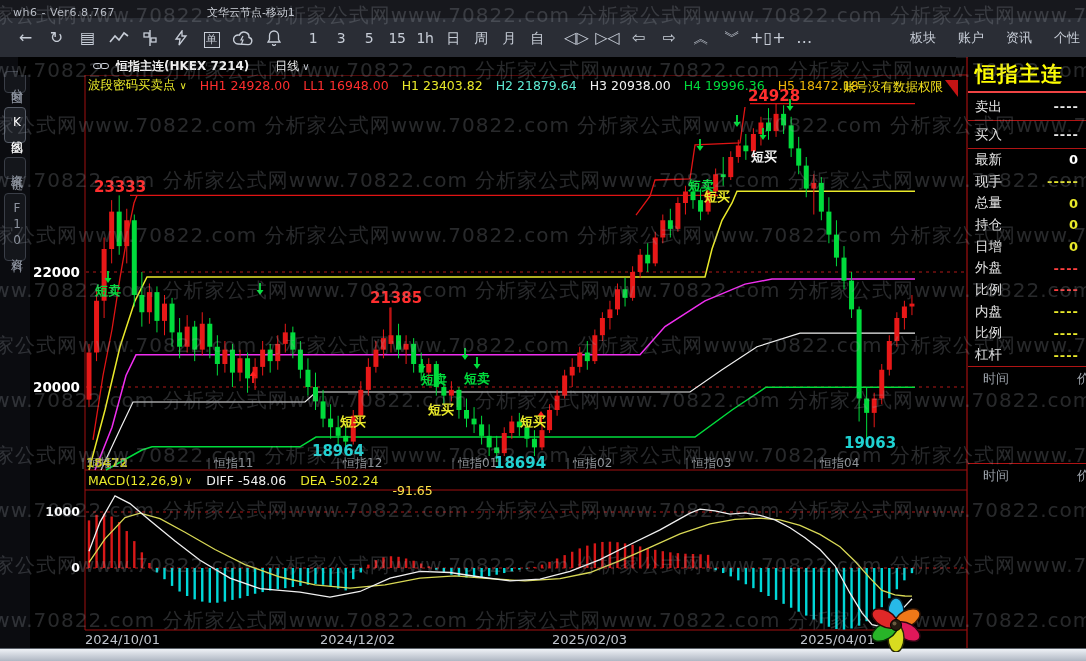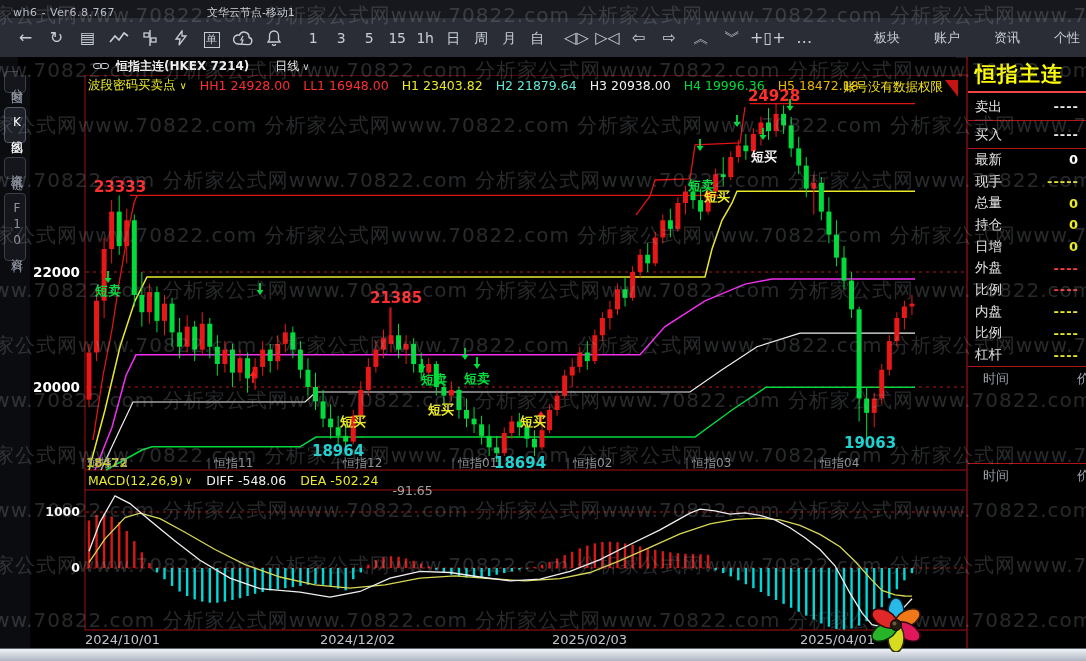--- a/index.html
+++ b/index.html
@@ -14,21 +14,21 @@
   .titlebar .wtitle{margin-left:13px;letter-spacing:.5px;}
   .titlebar .wtab1{margin-left:92px;color:#cdd1d9;}
   .titlebar .wtab2{margin-left:78px;color:#cdd1d9;margin-top:42px;}
   
   .toolbar{position:absolute;left:0;top:18px;width:1086px;height:39px;background:#2a2d35;
     border-bottom:1px solid #16181c;display:flex;align-items:center;color:#c7cdd7;z-index:2;}
   .tbi{min-width:25px;text-align:center;font-size:16px;line-height:20px;margin:0 3px;cursor:default;}
   .tbi svg{vertical-align:middle;}
   .tb-period{font-size:14px;min-width:22px;letter-spacing:-.5px;}
   .tb-gap{width:10px;}
-  .tb-right{margin-left:auto;display:flex;gap:34px;font-size:13px;color:#c7cdd7;padding-right:6px;white-space:nowrap;}
+  .tb-right{margin-left:auto;display:flex;gap:22px;font-size:13px;color:#c7cdd7;padding-right:6px;white-space:nowrap;}
   .rotm90{display:inline-block;transform:rotate(-90deg);}
   .orderbox{display:inline-block;border:1px solid #c7cdd7;font-size:11px;line-height:13px;width:14px;height:14px;}
   
   .lefttabs{position:absolute;left:0;top:57px;width:30px;height:591px;background:#0b0c10;z-index:4;}
   .vtab{writing-mode:vertical-rl;text-orientation:upright;letter-spacing:2px;
     border:1px solid #3a3e47;border-radius:4px;color:#8e94a0;font-size:12px;
     margin:14px auto 0 auto;padding:7px 0;width:20px;text-align:center;background:#14161b;}
   .vtab.active{color:#ffffff;background:#1d2026;border-color:#555b66;}
   
   .symbolbar{position:absolute;left:18px;top:57px;width:938px;height:18px;background:#000;
@@ -45,21 +45,21 @@
   .indval{margin-left:13px;font-weight:500;}
   .notice{position:absolute;top:78px;right:128px;color:#f3e11c;font-size:12.5px;z-index:6;display:flex;align-items:center;}
   .notice .flag{width:0;height:0;border-left:13px solid transparent;border-top:17px solid #c41414;margin-left:2px;margin-top:2px;}
   
   .macdheader{position:absolute;left:88px;top:472px;height:16px;display:flex;align-items:center;
     font-size:12.5px;z-index:6;white-space:nowrap;}
   .macdheader .mname{color:#e9e92a;}
   .macdheader .dd{font-size:10px;color:#e9e92a;margin-left:2px;}
   .macdheader .mdiff{color:#f0f0f0;margin-left:14px;}
   .macdheader .mdea{color:#e9e92a;margin-left:14px;}
-  .macdheader .mbar{color:#a3a3a3;margin-left:14px;margin-top:20px;}
+  .macdheader .mbar{color:#fde047;margin-left:14px;margin-top:20px;}
   
   .qpanel{position:absolute;left:968px;top:57px;width:118px;height:591px;background:#000;z-index:5;overflow:hidden;}
   .qtitle{color:#ffff00;font-size:21px;font-weight:bold;padding:3px 0 3px 7px;letter-spacing:1px;border-bottom:2px solid #ef4444;}
   .qrow{display:flex;justify-content:space-between;align-items:center;padding:0 7px 0 7px;color:#e4e4e4;font-size:13.5px;}
   .qrow .qv{font-weight:bold;font-size:13px;letter-spacing:1px;}
   .qrow.big{height:27px;border-bottom:1px solid #b01414;}
   .qrow.norm{height:21.7px;}
   .qsep{border-top:1px solid #b01414;}
   .qth{display:flex;justify-content:space-between;color:#9aa0a8;font-size:13px;padding:3px 0 3px 7px;position:relative;margin-left:8px;}
   .qth .pr{position:absolute;right:-4px;top:3px;}

